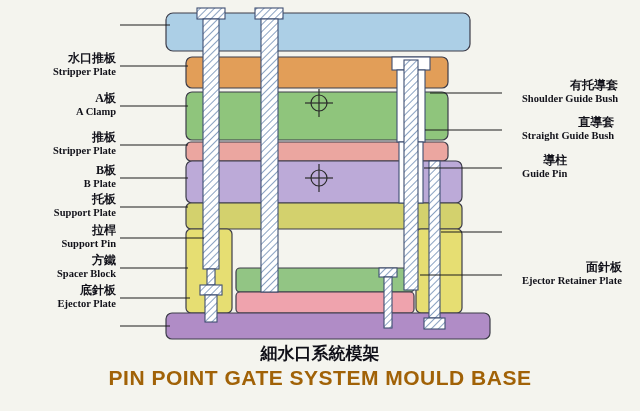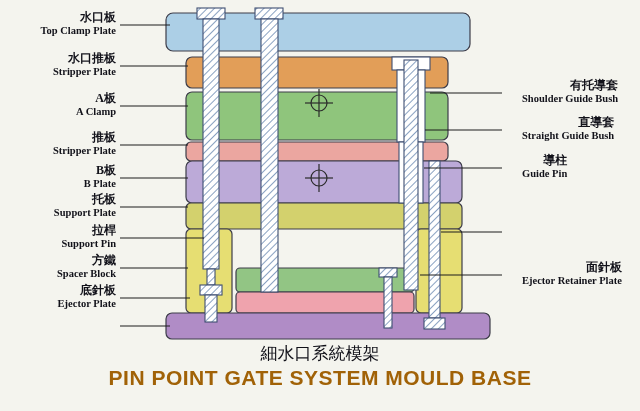--- a/index.html
+++ b/index.html
@@ -12,21 +12,21 @@
   }
   .stage { position: absolute; left: 0; top: 0; width: 640px; height: 411px; }
   svg.diagram { position: absolute; left: 0; top: 0; }
   .label { position: absolute; line-height: 13px; color: #12121a; white-space: nowrap; }
   .label .zh { font-size: 12px; font-weight: 700; }
   .label .en { font-size: 10.5px; font-weight: 700; }
   .label.left  { right: 524px; text-align: right; }
   .label.right { left: 505px; text-align: right; margin-left: 17px; }
   .title-zh {
     position: absolute; top: 342px; left: 0; width: 640px;
-    text-align: center; font-size: 17px; font-weight: 400; color: #101018;
+    text-align: center; font-size: 17px; font-weight: 700; color: #101018;
   }
   .title-en {
     position: absolute; top: 366px; left: 0; width: 640px;
     text-align: center; font-size: 21px; font-weight: 800; letter-spacing: 0.5px;
     font-family: "Liberation Sans", sans-serif; color: #a16207;
   }
 </style>
 </head>
 <body>
 
@@ -104,24 +104,20 @@
       <line x1="120" y1="298" x2="190" y2="298"></line>
       <line x1="120" y1="326" x2="170" y2="326"></line>
       <line x1="430" y1="93" x2="502" y2="93"></line>
       <line x1="425" y1="130" x2="502" y2="130"></line>
       <line x1="424" y1="168" x2="502" y2="168"></line>
       <line x1="441" y1="232" x2="502" y2="232"></line>
       <line x1="420" y1="275" x2="502" y2="275"></line>
     </g>
   </svg>
 
-  <div class="label left" style="top:11px">
-    <div class="zh">水口板</div>
-    <div class="en">Top Clamp Plate</div>
-  </div>
   <div class="label left" style="top:52px">
     <div class="zh">水口推板</div>
     <div class="en">Stripper Plate</div>
   </div>
   <div class="label left" style="top:92px">
     <div class="zh">A板</div>
     <div class="en">A Clamp</div>
   </div>
   <div class="label left" style="top:131px">
     <div class="zh">推板</div>

